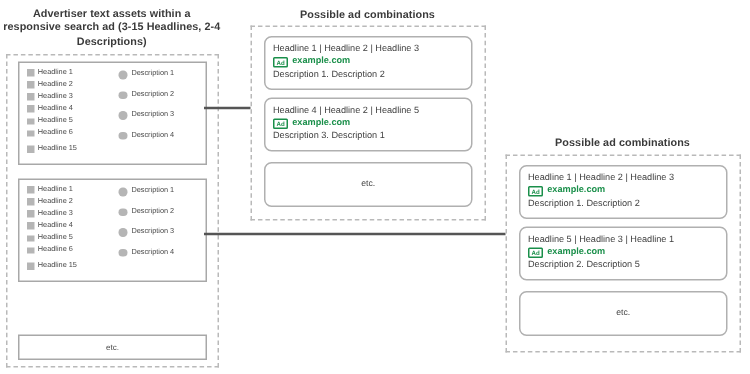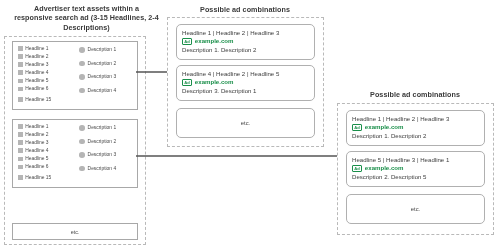--- a/index.html
+++ b/index.html
@@ -25,21 +25,21 @@
   .panel-title {
     position: absolute;
     font-size: 7.2px;
     font-weight: bold;
     color: #3a3a3a;
     text-align: center;
     line-height: 9.3px;
     letter-spacing: 0.05px;
   }
   #title-assets {
-    left: 14px;
+    left: 2px;
     top: 4px;
     width: 145px;
   }
   #title-combos-1 {
     left: 166px;
     top: 5px;
     width: 158px;
   }
   #title-combos-2 {
     left: 336px;

